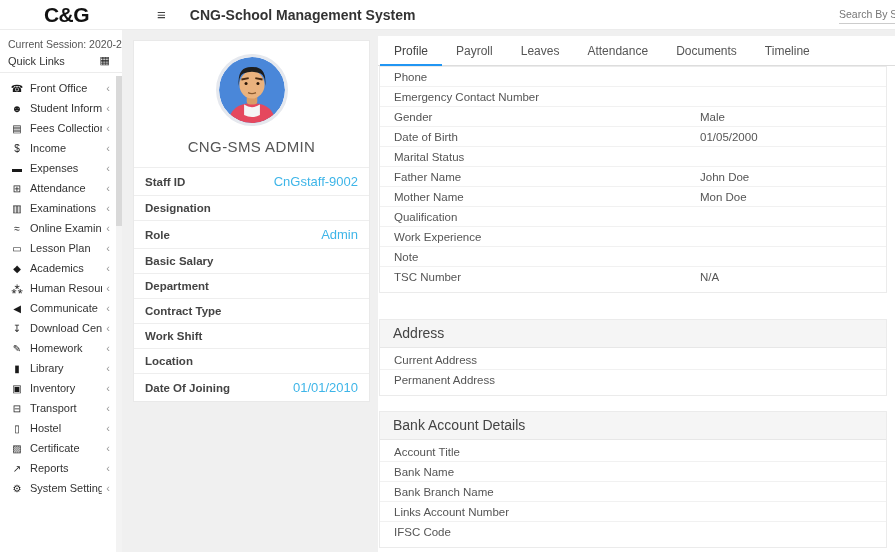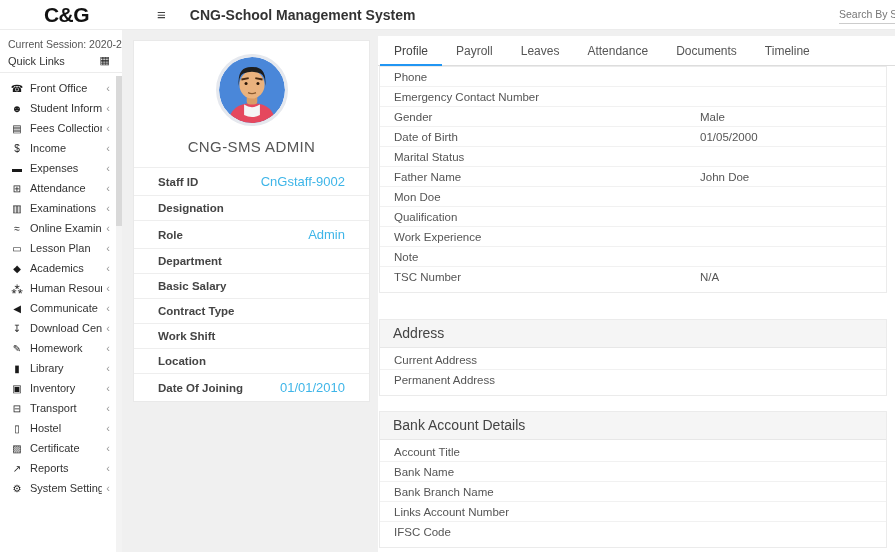--- a/index.html
+++ b/index.html
@@ -35,21 +35,21 @@
   
   .main { position:absolute; top:30px; left:122px; width:773px; height:522px; background:#f0f0f0; overflow:hidden; }
 
   
   .profile-card { position:absolute; left:11px; top:10px; width:237px; background:#fff; border:1px solid #e9e9e9; }
   .avatar-wrap { text-align:center; padding:13px 0 0; }
   .avatar { width:72px; height:72px; border-radius:50%; border:3px solid #e5e8ee; }
   .profile-name { text-align:center; font-size:15px; color:#555; letter-spacing:0.4px;
     padding:8px 0 12px; border-bottom:1px solid #eee; }
   .pc-row { display:flex; justify-content:space-between; align-items:center;
-    padding:6px 24px; border-bottom:1px solid #eee; min-height:25px;gap:12px; }
+    padding:6px 11px; border-bottom:1px solid #eee; min-height:25px;gap:12px; }
   .pc-row:last-child { border-bottom:none; }
   .pc-label { font-weight:bold; font-size:11.5px; color:#444; }
   .pc-value { font-size:13px; color:#3eb5e8; }
 
   
   .right-panel { position:absolute; left:256px; top:6px; right:0; bottom:-20px; background:#fff; }
   .tabbar { display:flex; border-bottom:1px solid #ddd; padding-left:2px; }
   .tab { padding:8px 14px 6px; font-size:12px; color:#555; border-bottom:2px solid transparent;
     margin-bottom:-1px; cursor:pointer; }
   .tab.active { color:#444; border-bottom-color:#2196f3; }
@@ -226,25 +226,25 @@
     </div>
     <div class="pc-row">
       <span class="pc-label">Designation</span>
       <span class="pc-value"></span>
     </div>
     <div class="pc-row">
       <span class="pc-label">Role</span>
       <span class="pc-value">Admin</span>
     </div>
     <div class="pc-row">
+      <span class="pc-label">Basic Salary</span>
+      <span class="pc-value"></span>
+    </div>
+    <div class="pc-row">
       <span class="pc-label">Department</span>
-      <span class="pc-value"></span>
-    </div>
-    <div class="pc-row">
-      <span class="pc-label">Basic Salary</span>
       <span class="pc-value"></span>
     </div>
     <div class="pc-row">
       <span class="pc-label">Contract Type</span>
       <span class="pc-value"></span>
     </div>
     <div class="pc-row">
       <span class="pc-label">Work Shift</span>
       <span class="pc-value"></span>
     </div>
@@ -289,20 +289,21 @@
         </div>
         <div class="d-row">
           <span class="d-label">Marital Status</span>
           <span class="d-value"></span>
         </div>
         <div class="d-row">
           <span class="d-label">Father Name</span>
           <span class="d-value">John Doe</span>
         </div>
         <div class="d-row">
+          <span class="d-label">Mother Name</span>
           <span class="d-value">Mon Doe</span>
         </div>
         <div class="d-row">
           <span class="d-label">Qualification</span>
           <span class="d-value"></span>
         </div>
         <div class="d-row">
           <span class="d-label">Work Experience</span>
           <span class="d-value"></span>
         </div>

